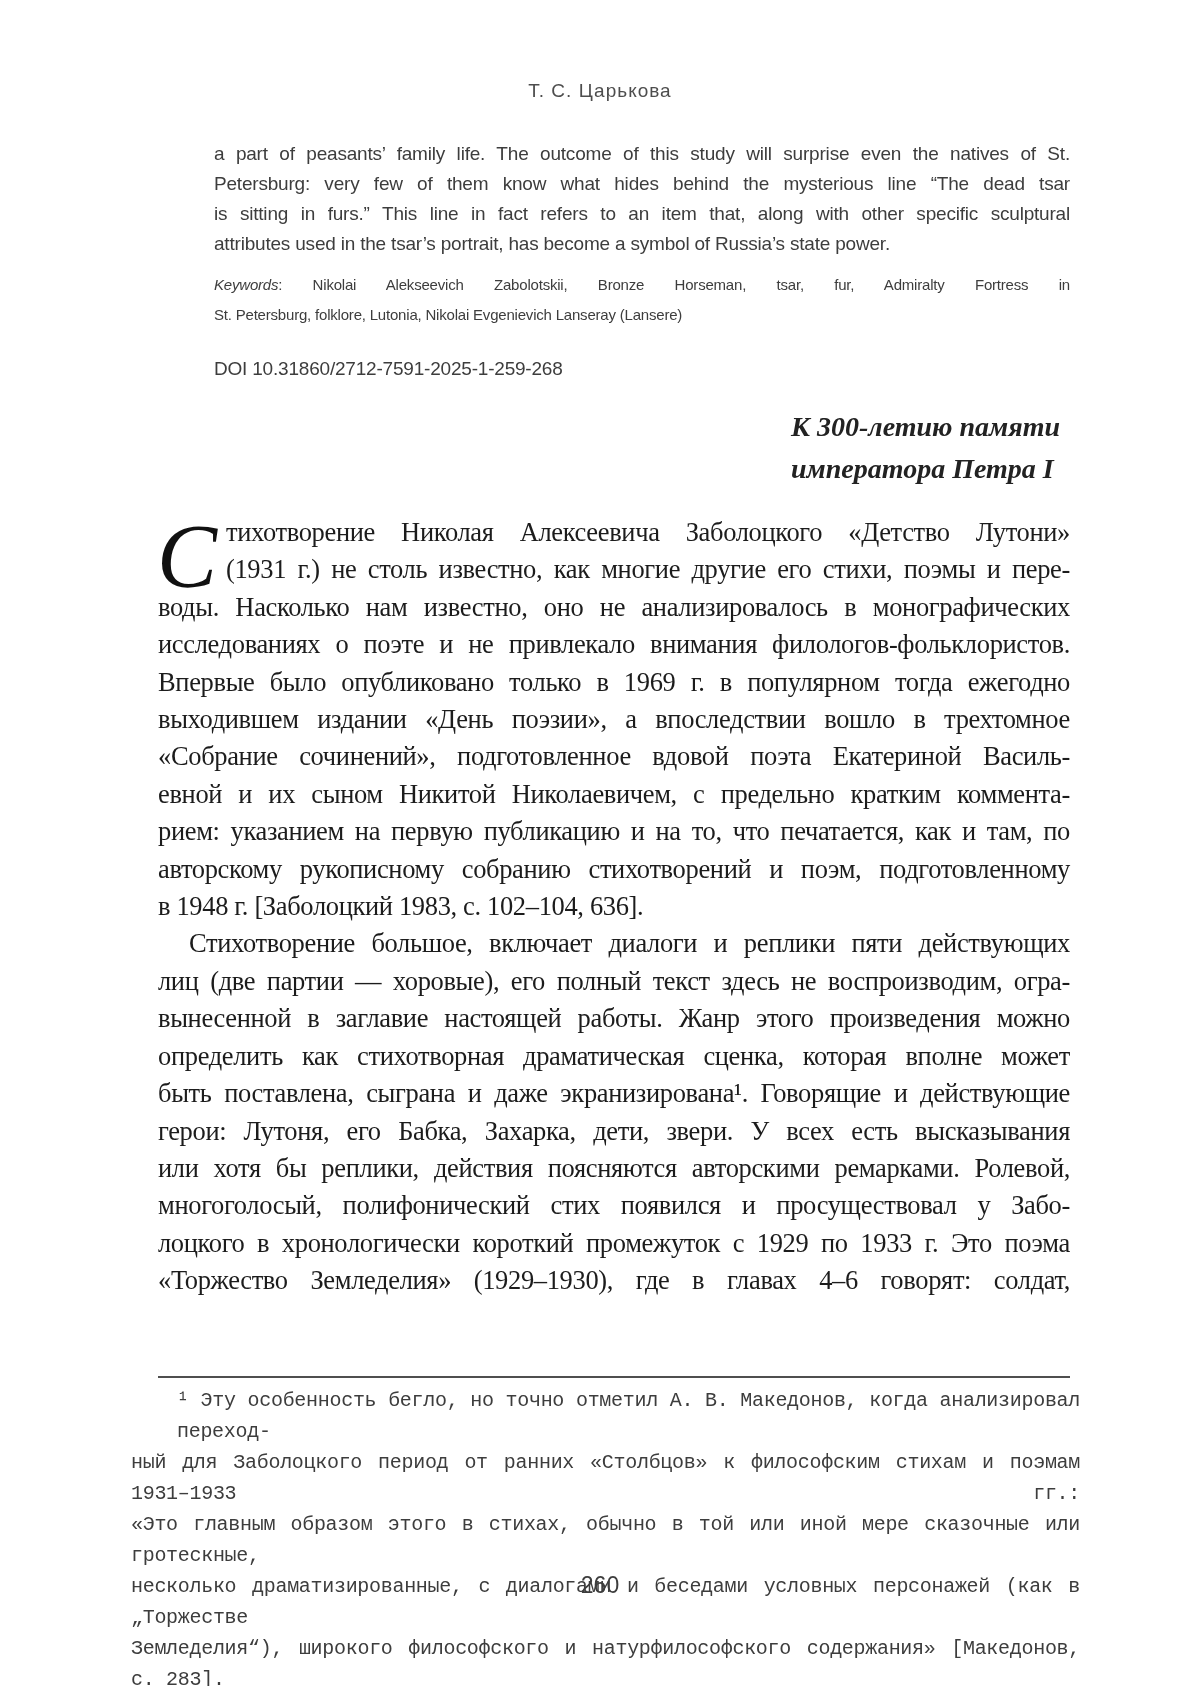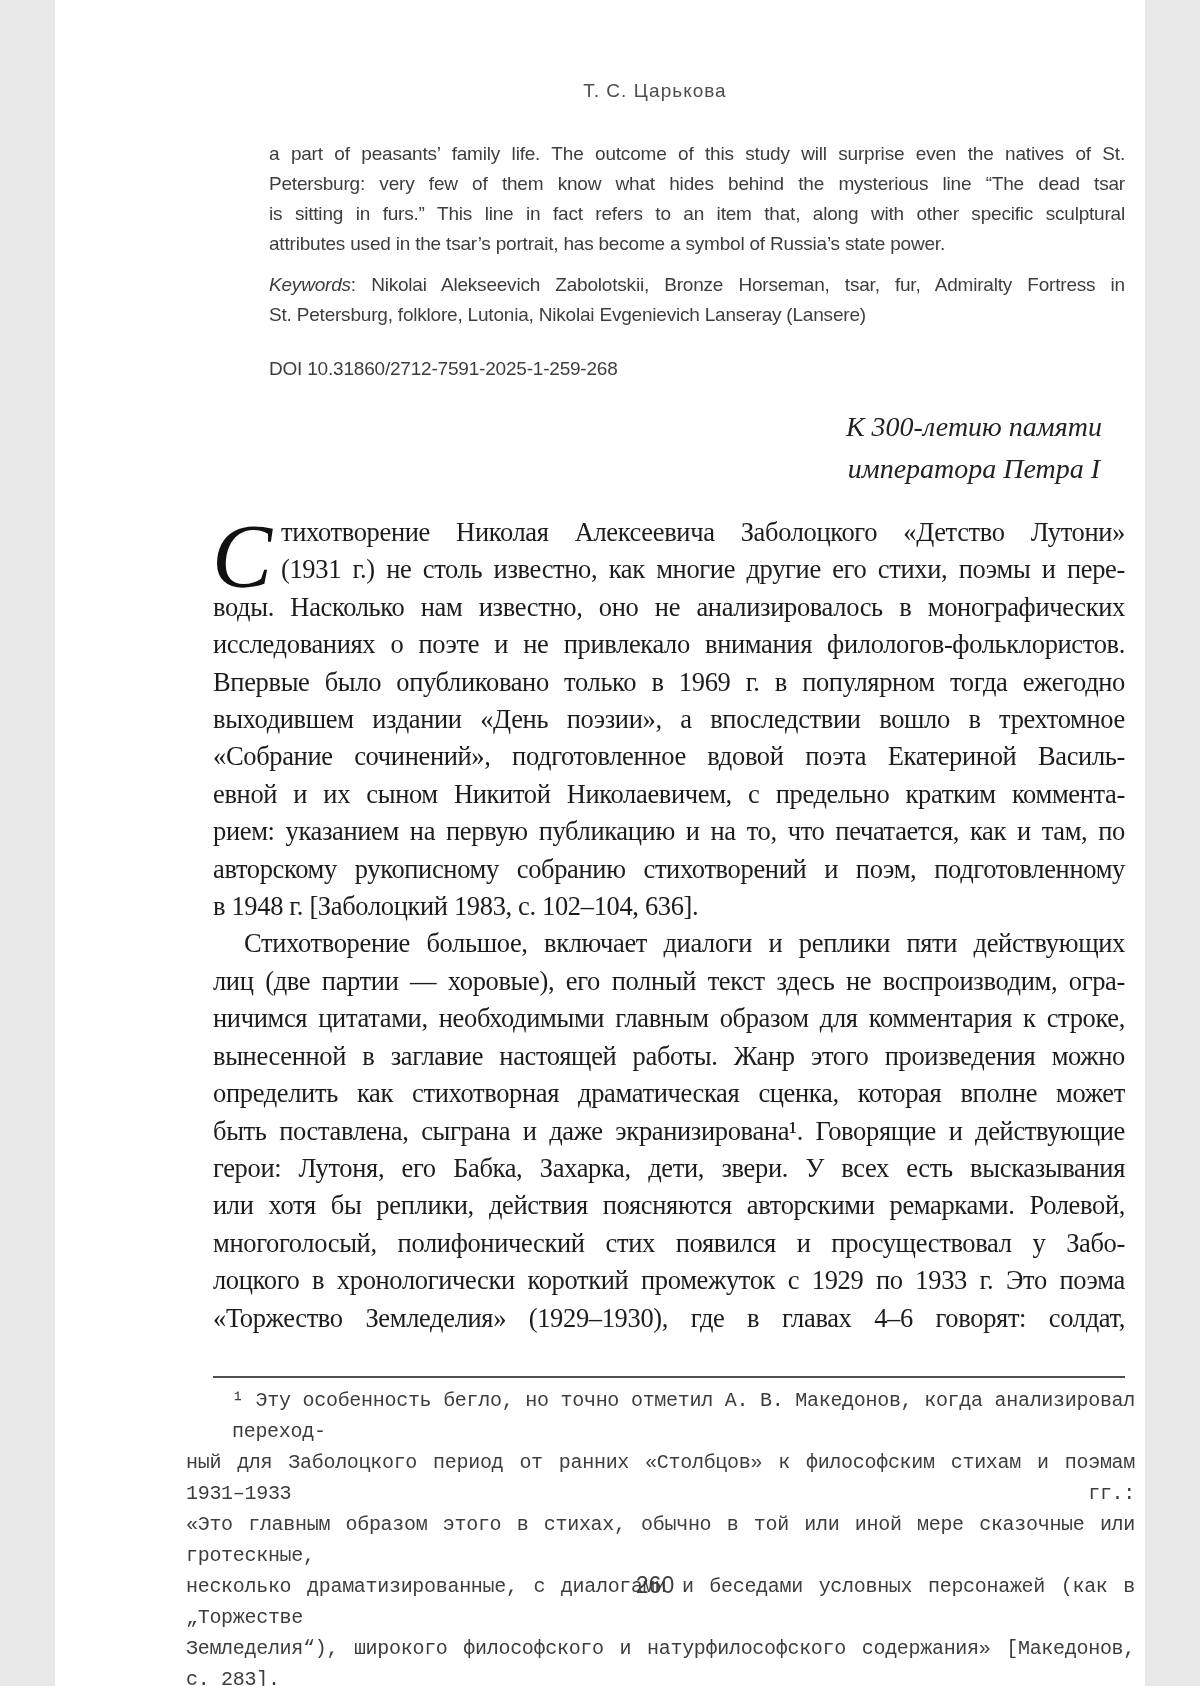--- a/index.html
+++ b/index.html
@@ -1,18 +1,18 @@
 <!DOCTYPE html>
 <html><head>
 <meta charset="utf-8">
 <style>
   html,body{margin:0;padding:0;background:#e8e8e8;}
   .page{
     position:relative;
-    width:1090px;height:1686px;
+    width:1200px;height:1686px;
     margin:0 auto;
     background:#ffffff;
     overflow:hidden;
     font-family:"Liberation Serif", serif;
     color:#1c1c1c;
   }
   
   .running-head{
     position:absolute;top:79px;left:0;width:1200px;
     text-align:center;
@@ -26,39 +26,39 @@
     position:absolute;left:214px;top:139px;width:856px;
     font-family:"Liberation Sans", sans-serif;
     font-size:19px;letter-spacing:-0.2px;
     color:#3d3d3d;
   }
   .aline{line-height:30px;text-align:justify;text-align-last:justify;}
   .abstract .aline:last-child{text-align-last:left;}
   .keywords{
     position:absolute;left:214px;top:270px;width:856px;
     font-family:"Liberation Sans", sans-serif;
-    font-size:19px;letter-spacing:-0.2px;
+    font-size:15px;letter-spacing:-0.2px;
     color:#3d3d3d;
   }
   .kline{line-height:30px;text-align:justify;text-align-last:justify;}
   .kline.last{text-align-last:left;}
   .kw-it{font-style:italic;}
   .doi{
     position:absolute;left:214px;top:354px;width:856px;
     font-family:"Liberation Sans", sans-serif;
     font-size:19px;letter-spacing:-0.2px;
     color:#3d3d3d;line-height:30px;
   }
   
   .epigraph{
     position:absolute;left:791px;top:406px;
     font-style:italic;
     font-size:28px;color:#222;
   }
-  .eline{line-height:42px;text-align:center;}
+  .eline{line-height:42px;text-align:left;font-weight:bold;}
   
   .body-text{
     position:absolute;left:158px;top:514px;width:912px;
     font-size:26.5px;letter-spacing:-0.35px;
   }
   .bline{line-height:37.4px;text-align:justify;text-align-last:justify;}
   .para1 .bline:nth-child(1),
   .para1 .bline:nth-child(2){padding-left:68px;}
   .para1 .bline:last-child{text-align-last:left;}
   .para2 .bline:first-child{padding-left:31px;}
@@ -131,21 +131,20 @@
         <div class="bline">выходившем издании «День поэзии», а впоследствии вошло в трехтомное</div>
         <div class="bline">«Собрание сочинений», подготовленное вдовой поэта Екатериной Василь-</div>
         <div class="bline">евной и их сыном Никитой Николаевичем, с предельно кратким коммента-</div>
         <div class="bline">рием: указанием на первую публикацию и на то, что печатается, как и там, по</div>
         <div class="bline">авторскому рукописному собранию стихотворений и поэм, подготовленному</div>
         <div class="bline">в 1948 г. [Заболоцкий 1983, с. 102–104, 636].</div>
       </div>
     <div class="para2">
         <div class="bline">Стихотворение большое, включает диалоги и реплики пяти действующих</div>
         <div class="bline">лиц (две партии — хоровые), его полный текст здесь не воспроизводим, огра-</div>
-        <div class="bline">ничимся цитатами, необходимыми главным образом для комментария к строке,</div>
         <div class="bline">вынесенной в заглавие настоящей работы. Жанр этого произведения можно</div>
         <div class="bline">определить как стихотворная драматическая сценка, которая вполне может</div>
         <div class="bline">быть поставлена, сыграна и даже экранизирована¹. Говорящие и действующие</div>
         <div class="bline">герои: Лутоня, его Бабка, Захарка, дети, звери. У всех есть высказывания</div>
         <div class="bline">или хотя бы реплики, действия поясняются авторскими ремарками. Ролевой,</div>
         <div class="bline">многоголосый, полифонический стих появился и просуществовал у Забо-</div>
         <div class="bline">лоцкого в хронологически короткий промежуток с 1929 по 1933 г. Это поэма</div>
         <div class="bline">«Торжество Земледелия» (1929–1930), где в главах 4–6 говорят: солдат,</div>
       </div>
   </div>

